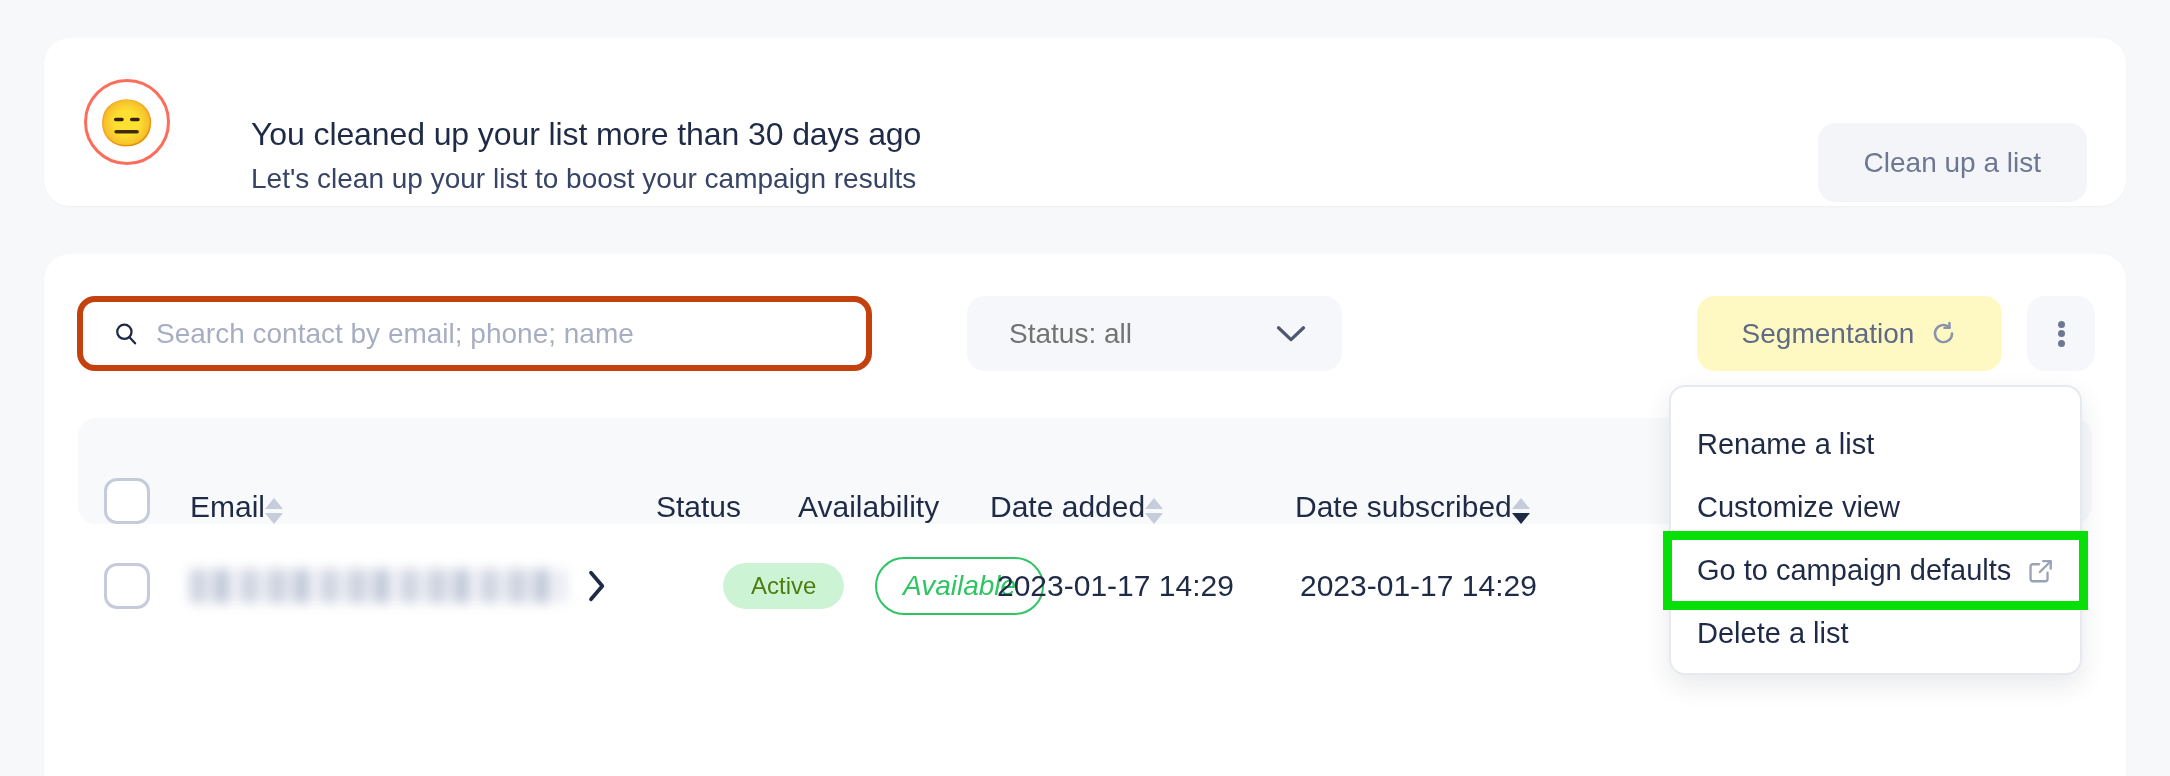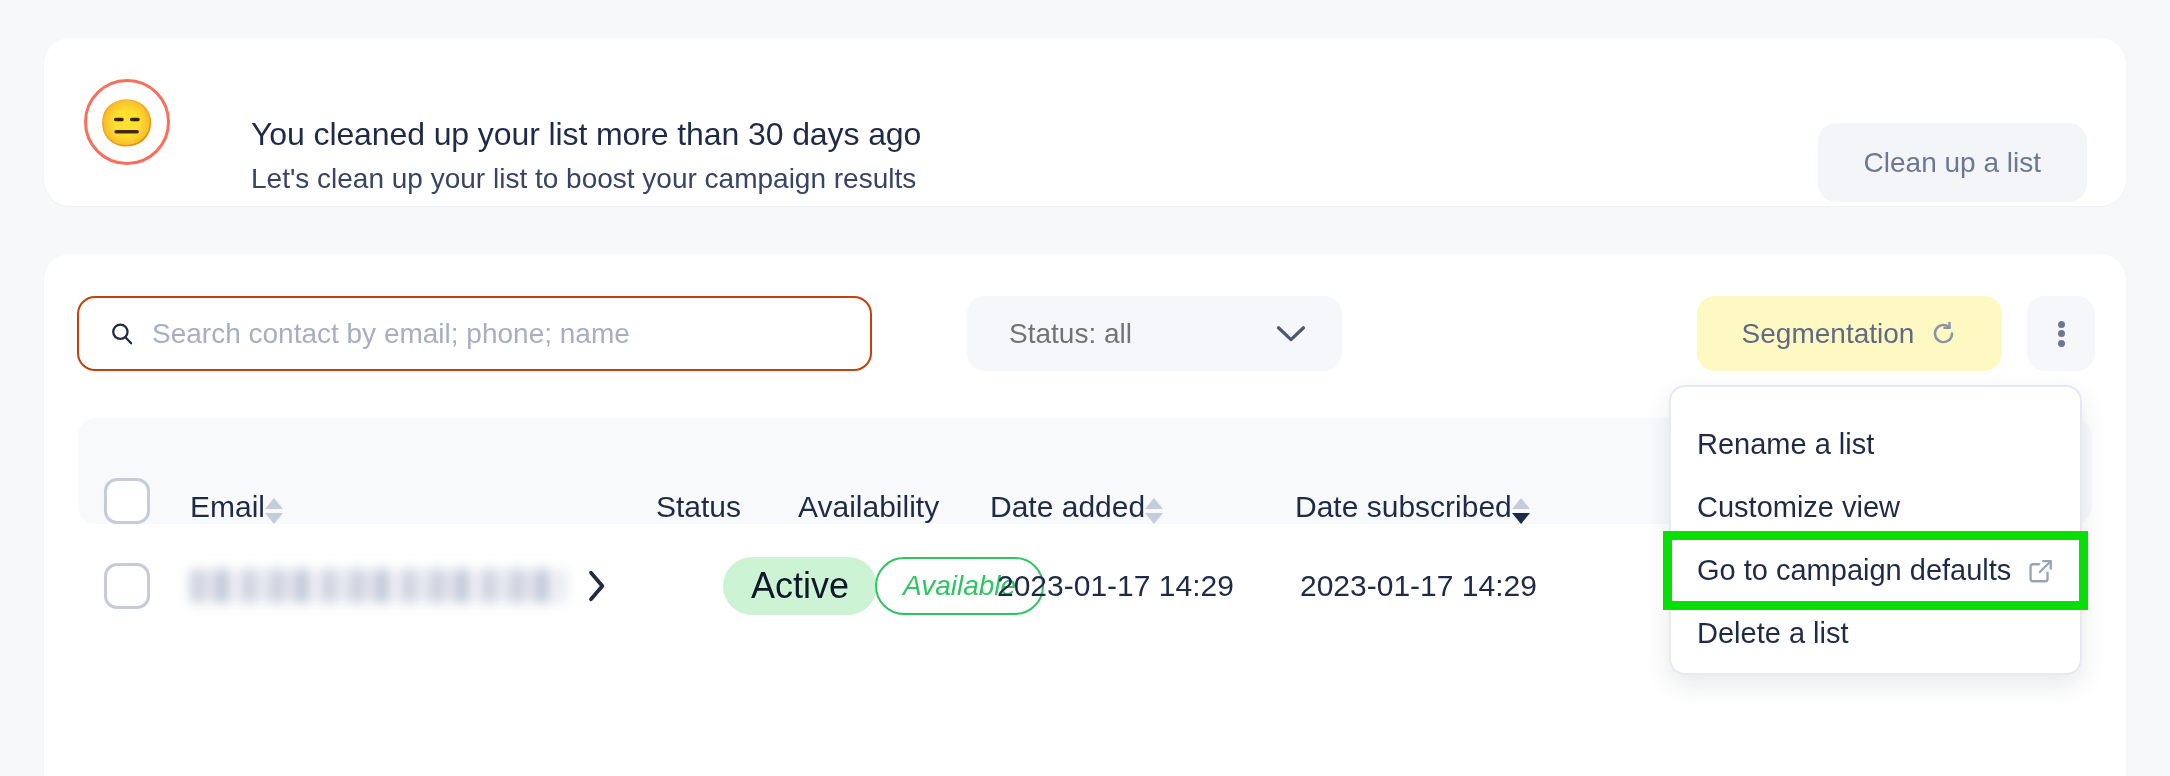--- a/index.html
+++ b/index.html
@@ -108,21 +108,21 @@
     width: 100%;
     height: 140px;
   }
 
   .search-box {
     position: absolute;
     left: 33px;
     top: 42px;
     width: 795px;
     height: 75px;
-    border: 2px solid #c2410c;
+    border: 6px solid #c2410c;
     border-radius: 18px;
     background: #FFFFFF;
     display: flex;
     align-items: center;
     padding-left: 30px;
   }
   .search-icon { width: 26px; height: 26px; flex: 0 0 auto; display:block; }
   .search-input {
     border: none;
     outline: none;
@@ -255,22 +255,22 @@
         #EFF1F6 38px, #EFF1F6 52px,
         #CAD0DE 52px, #CAD0DE 66px,
         #E8EBF2 66px, #E8EBF2 80px);
     filter: blur(6px);
     opacity: 0.95;
   }
   .chev-right { width: 20px; height: 32px; display:block; margin-left: 22px; }
 
   .pill-active {
     background: #CDF3D5;
-    color: #0f172a;
-    font-size: 36px;
+    color: #4d7c0f;
+    font-size: 24px;
     padding: 11px 28px;
     border-radius: 999px;
     line-height: 1;
   }
   .pill-available {
     border: 2px solid #2FC464;
     color: #2FC464;
     background: transparent;
     font-size: 28px;
     padding: 13px 26px;

